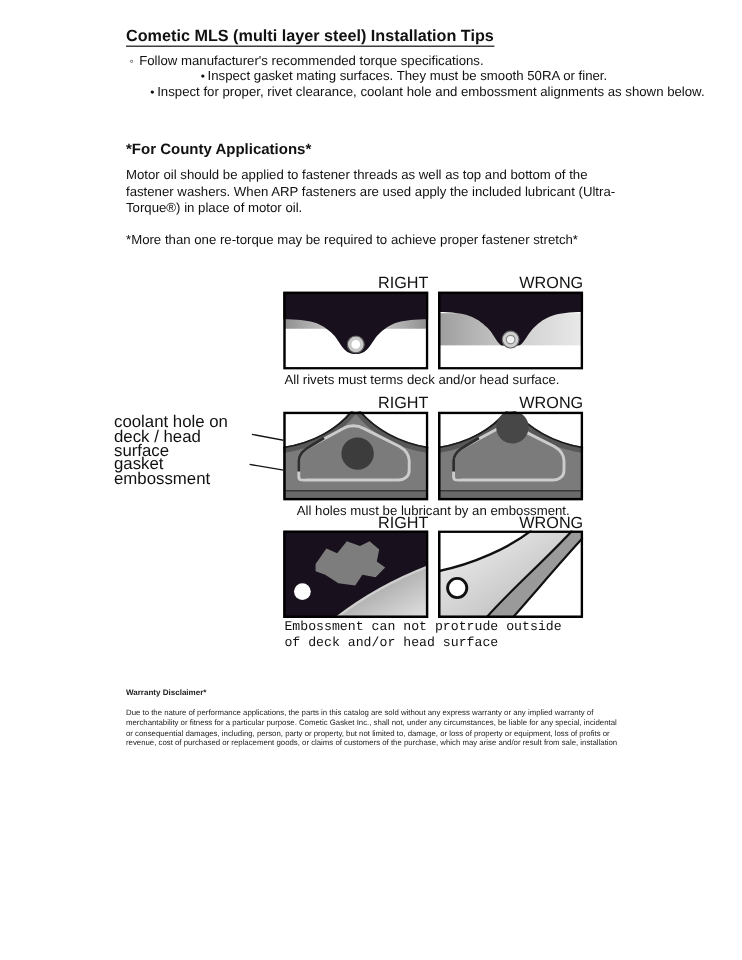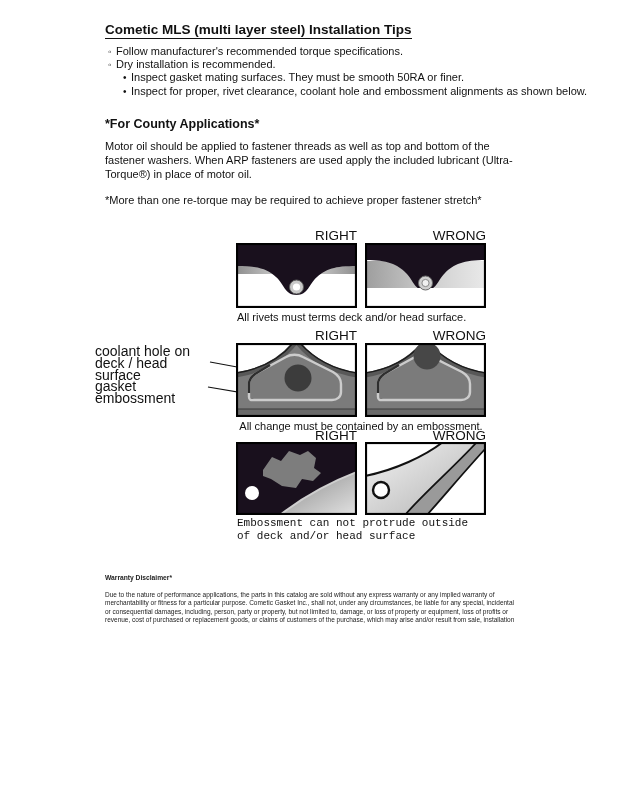--- a/index.html
+++ b/index.html
@@ -5,21 +5,21 @@
   html,body{margin:0;padding:0;background:#ffffff;}
   .page{position:relative;width:618px;height:624px;background:#ffffff;overflow:hidden;
         font-family:"Liberation Sans",sans-serif;color:#111;}
 
   
   .title{position:absolute;left:105px;top:22px;font-size:13.5px;font-weight:bold;}
   .title span{border-bottom:1.5px solid #111;padding-bottom:1px;}
   .bullets{position:absolute;left:108px;top:45px;width:440px;font-size:11px;line-height:13.2px;}
   .b-row{white-space:nowrap;}
   .b-row .mk{display:inline-block;width:8px;font-size:10px;}
-  .b-sub{margin-left:15px;}
+  .b-sub{margin-left:15px;text-align:center;}
 
   
   .diesel{position:absolute;left:105px;top:117px;width:414px;font-size:11px;line-height:14px;}
   .diesel h2{font-size:12.5px;font-weight:bold;margin:0 0 8px 0;}
   .diesel p{margin:0 0 12px 0;}
   .diesel p.note{margin:0;}
 
   
   .dlabel{position:absolute;width:121px;text-align:right;font-size:13.5px;color:#111;}
   .panel{position:absolute;}
@@ -41,21 +41,20 @@
 <body>
 
 <div class="page">
 
   <div class="title">
     <span>Cometic MLS (multi layer steel) Installation Tips</span>
   </div>
 
   <div class="bullets">
     <div class="b-row"><span class="mk">◦</span><span>Follow manufacturer's recommended torque specifications.</span></div>
-    <div class="b-row"><span class="mk">◦</span><span>Dry installation is recommended.</span></div>
     <div class="b-row b-sub"><span class="mk">•</span><span>Inspect gasket mating surfaces.  They must be smooth 50RA or finer.</span></div>
     <div class="b-row b-sub"><span class="mk">•</span><span>Inspect for proper, rivet clearance, coolant hole and embossment alignments as shown below.</span></div>
   </div>
 
   <div class="diesel">
     <h2>*For County Applications*</h2>
     <p>Motor oil should be applied to fastener threads as well as top and bottom of the fastener washers. When ARP fasteners are used apply the included lubricant (Ultra-Torque®) in place of motor oil.</p>
     <p class="note">*More than one re-torque may be required to achieve proper fastener stretch*</p>
   </div>
 
@@ -146,21 +145,21 @@
       <path d="M63,-1 C76,14 96,26 121,30" stroke="#1c1c1c" stroke-width="1.4" fill="none"></path>
       <path d="M13,54 L13,41 C13,37 15,34 19,31 L50,14 C55,11 62,11 67,14 L97,29 C102,32 105,36 105,41 L105,49 C105,54 101,57 96,57 L20,57 C16,57 13,58 13,54 Z" fill="none" stroke="#cccccc" stroke-width="2.4"></path>
       <path d="M13,50 L13,41 C13,37 15,34 19,31 L34,22" fill="none" stroke="#2e2e2e" stroke-width="2.4"></path>
       <circle cx="62" cy="13" r="13.5" fill="#474747"></circle>
       <rect x="1" y="66" width="119" height="7" fill="#6a6a6a"></rect>
       <line x1="1" y1="66" x2="120" y2="66" stroke="#3a3a3a" stroke-width="1.2"></line>
       <rect x="1" y="1" width="119" height="72" fill="none" stroke="#000" stroke-width="2.2"></rect>
     </svg>
   </div>
 
-  <div class="dcap center" style="left:236px;top:420px;width:250px;">All change must be contained by an embossment.</div>
+  <div class="dcap center" style="left:236px;top:420px;width:250px;">All holes must be lubricant by an embossment.</div>
 
   <div class="dlabel" style="left:236px;top:428px;">RIGHT</div>
   <div class="dlabel" style="left:365px;top:428px;">WRONG</div>
 
   <div class="panel" style="left:236px;top:442px;">
     <svg width="121" height="73" viewBox="0 0 121 73">
       <defs>
         <linearGradient id="g3" x1="0" y1="0" x2="1" y2="1">
             <stop offset="0" stop-color="#8a8a8a"></stop>
             <stop offset="1" stop-color="#e2e2e2"></stop>

